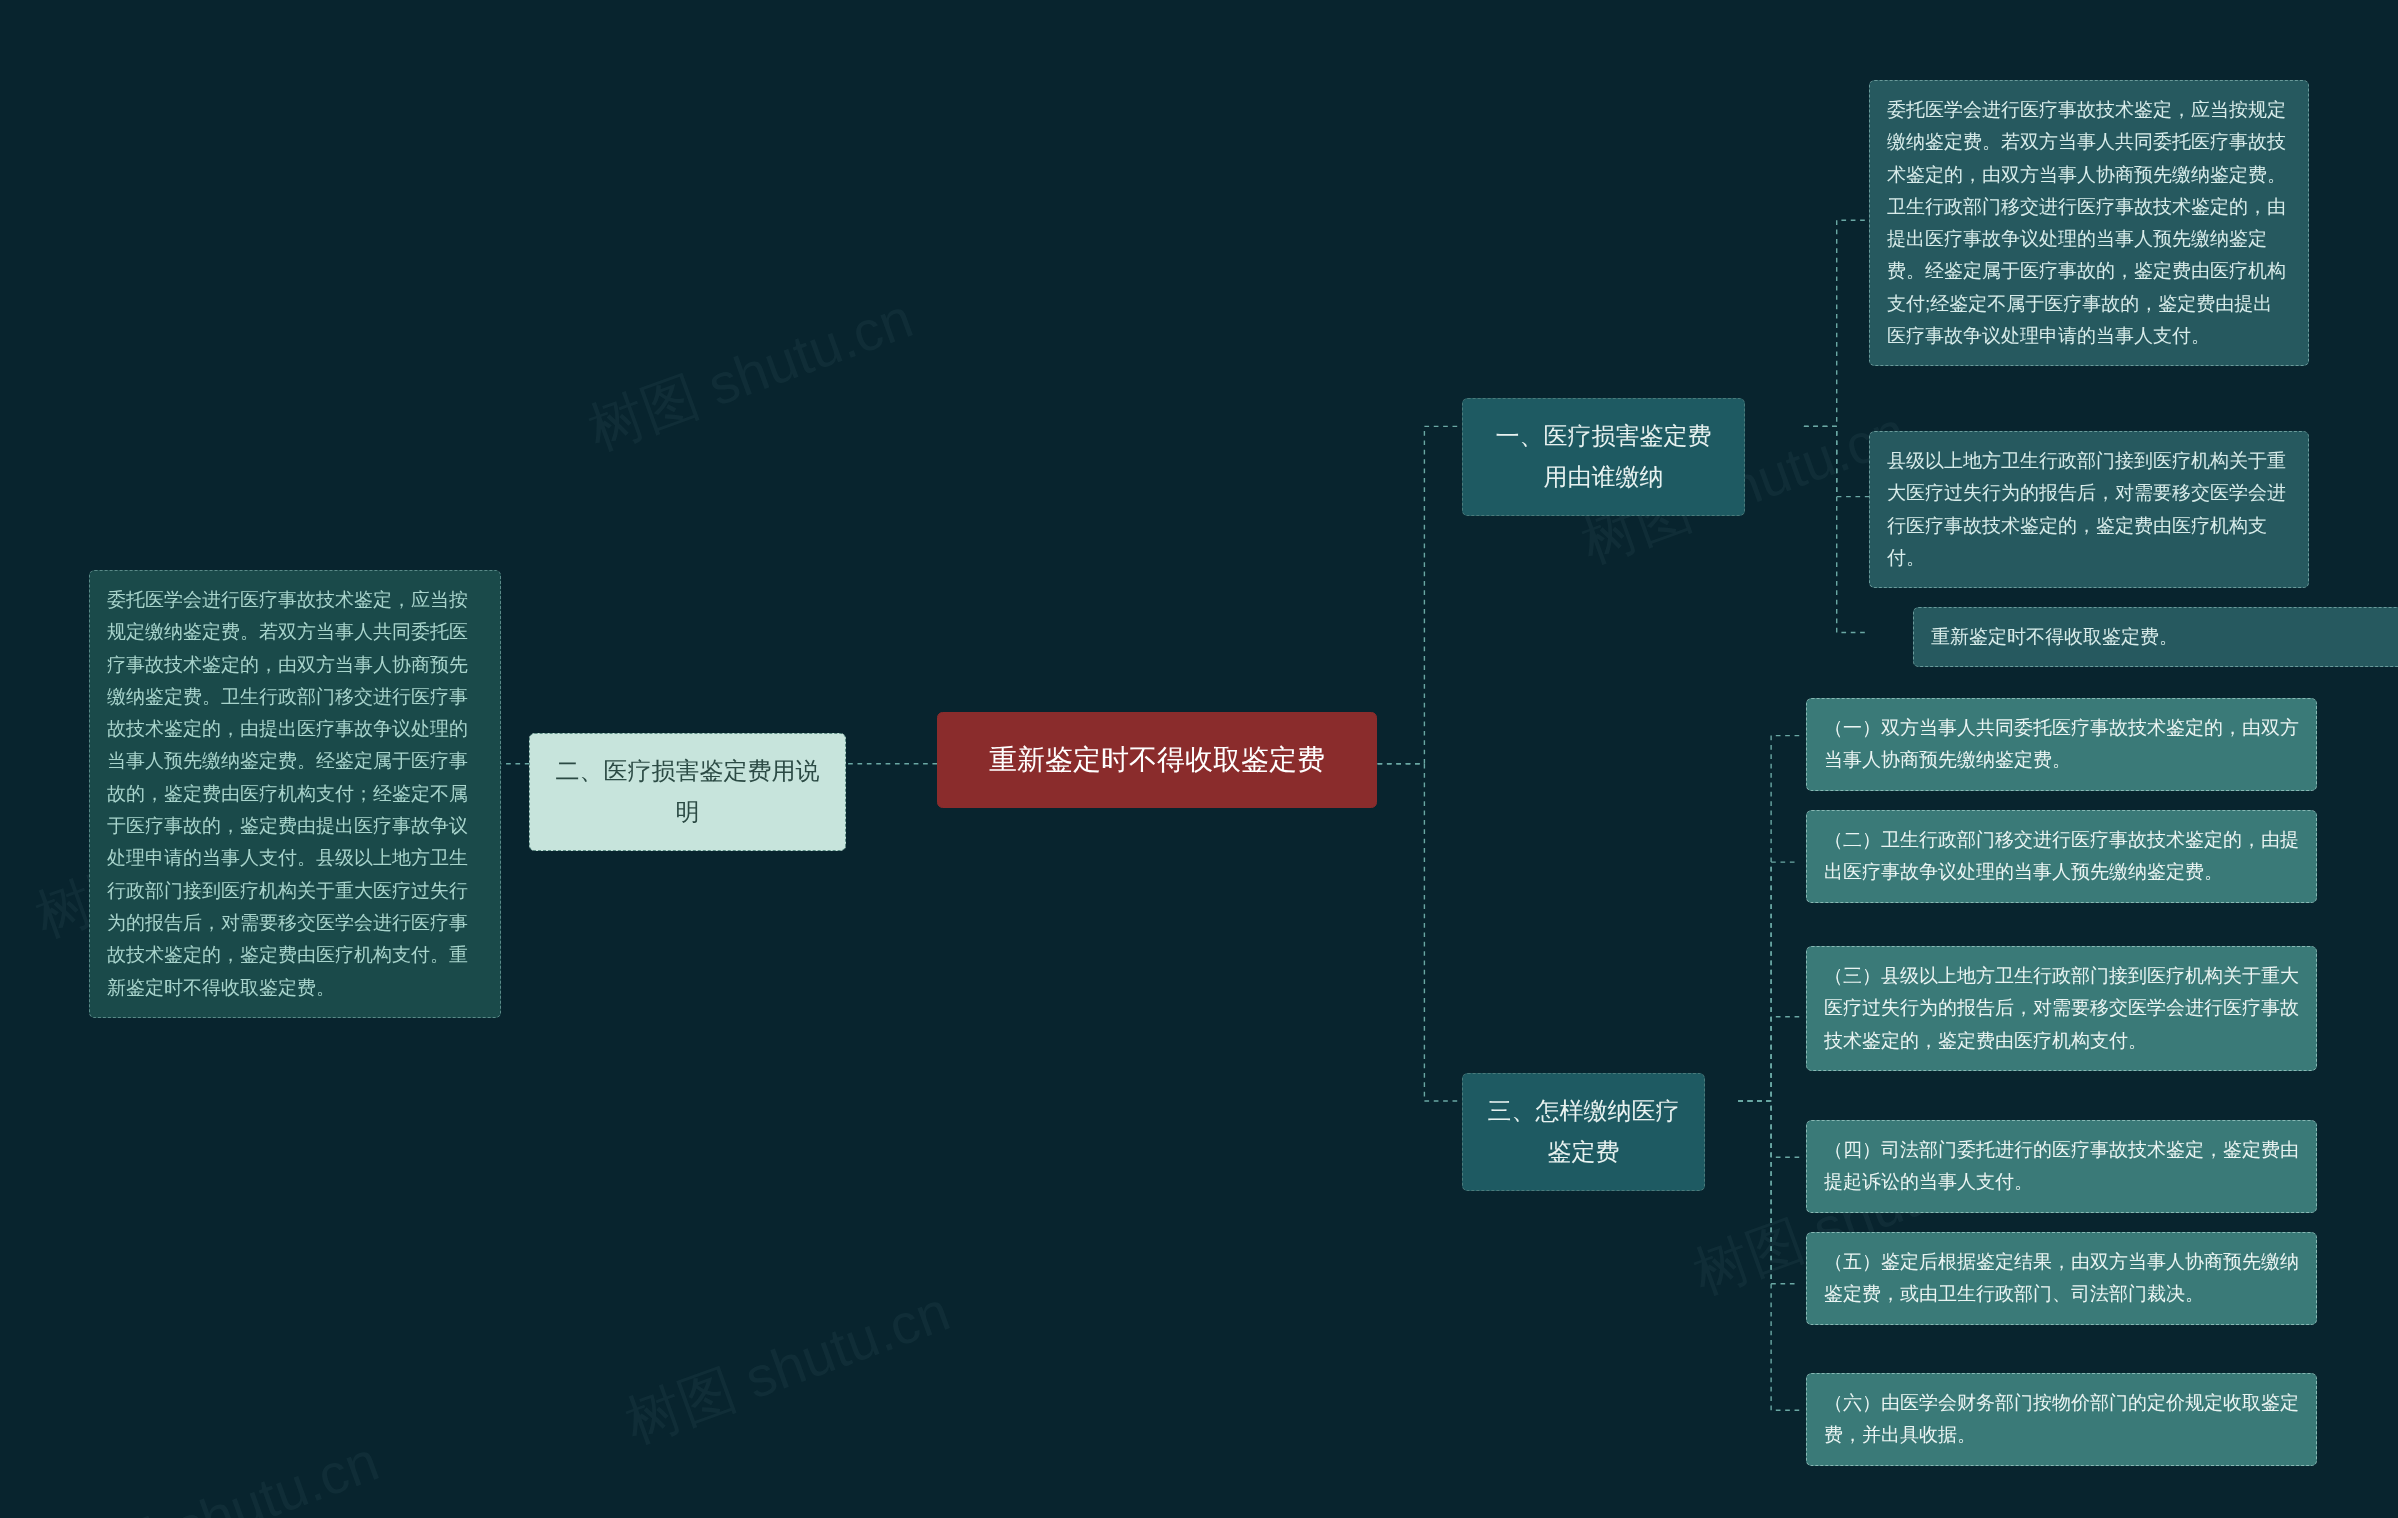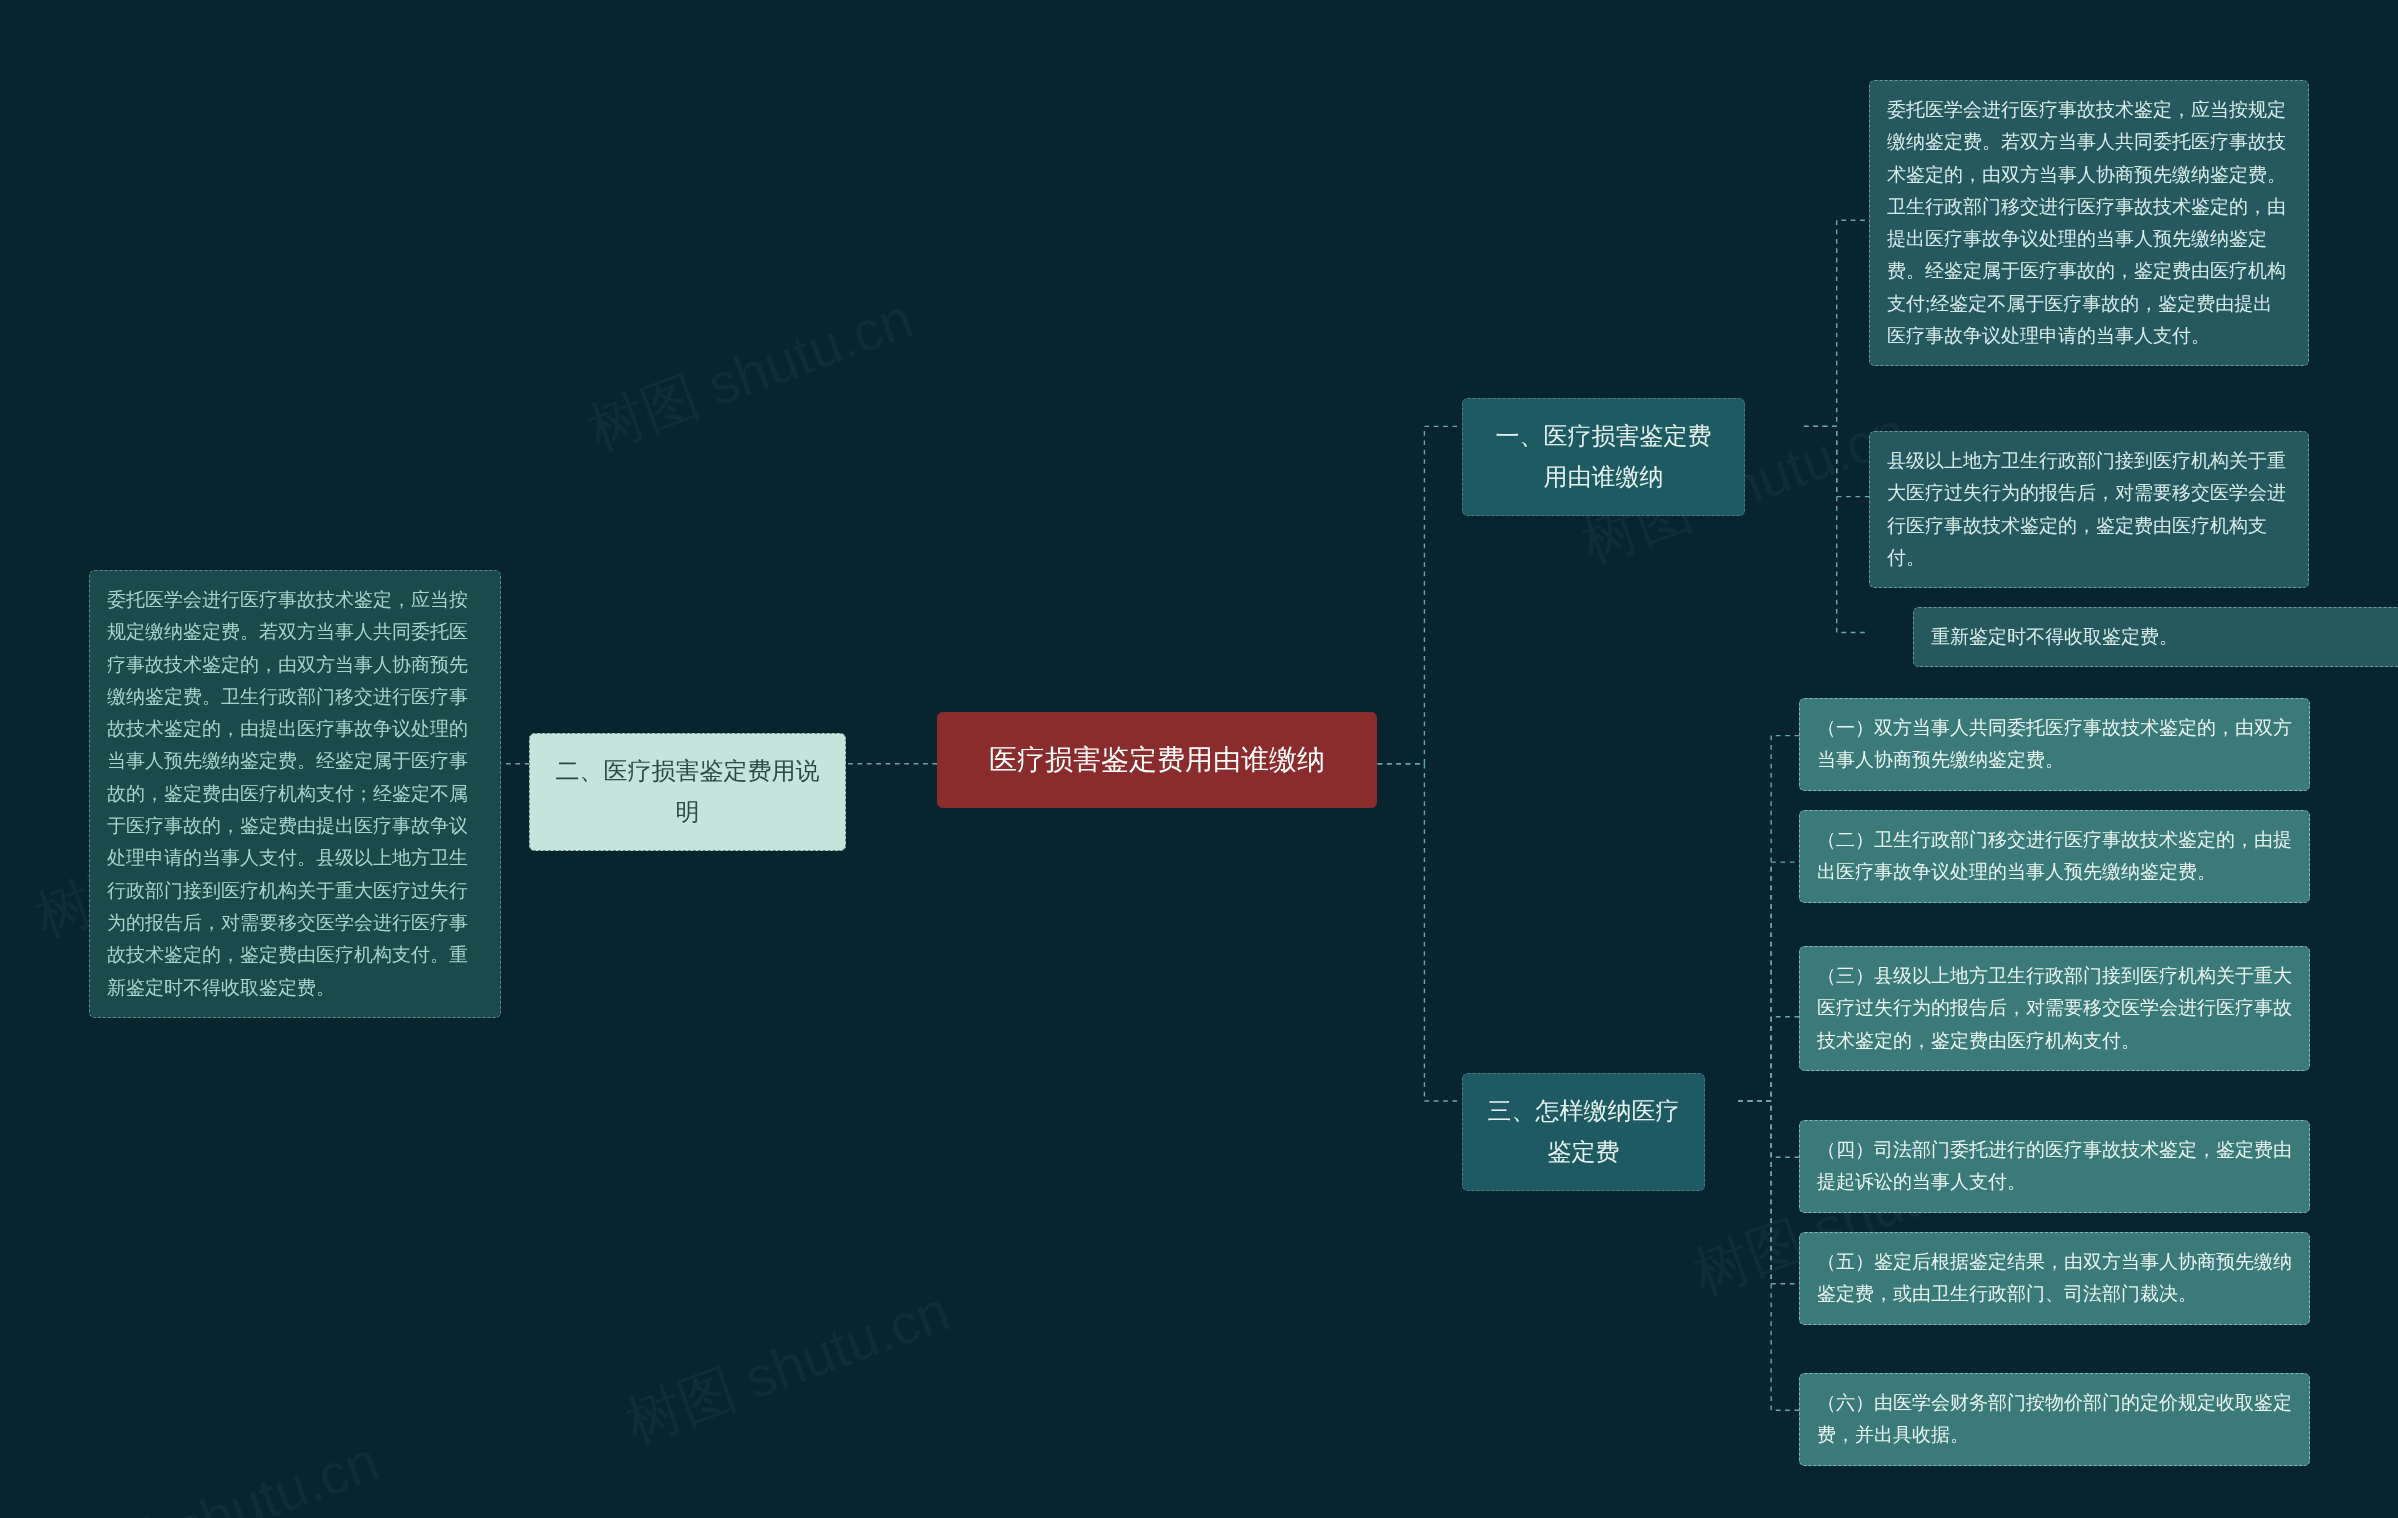--- a/index.html
+++ b/index.html
@@ -54,20 +54,21 @@
   }
   .leaf-teal {
     background: #26595f;
     color: #d8ecea;
     border: 0.9px dashed #6a9a9a;
   }
   .leaf-light {
     background: #3a7a78;
     color: #eaf4f2;
     border: 0.9px dashed #88b8b4;
+    margin-left: 7px;
   }
   .leaf-left {
     background: #1a4a4a;
     color: #a8d4cc;
     border: 0.9px dashed #5a8a88;
   }
   svg.connectors {
     position: absolute;
     inset: 0;
     width: 2399px;
@@ -107,21 +108,21 @@
 
   <path d="M 1855 1175 L 1890 1175 L 1890 785  L 1920 785"></path>
   <path d="M 1855 1175 L 1890 1175 L 1890 920  L 1920 920"></path>
   <path d="M 1855 1175 L 1890 1175 L 1890 1085 L 1920 1085"></path>
   <path d="M 1855 1175 L 1890 1175 L 1890 1235 L 1920 1235"></path>
   <path d="M 1855 1175 L 1890 1175 L 1890 1370 L 1920 1370"></path>
   <path d="M 1855 1175 L 1890 1175 L 1890 1505 L 1920 1505"></path>
 </svg>
 
 <div class="node root" style="left:937px; top:712px; width:440px;">
-  <span>医疗损害鉴定费用由谁缴纳</span>
+  <span>重新鉴定时不得收取鉴定费</span>
 </div>
 
 <div class="node branch-left" style="left:529px; top:733px; width:317px; text-align:center;">
   <span>二、医疗损害鉴定费用说明</span>
 </div>
 
 <div class="node leaf-left" style="left:89px; top:570px; width:412px;">
   <span>委托医学会进行医疗事故技术鉴定，应当按规定缴纳鉴定费。若双方当事人共同委托医疗事故技术鉴定的，由双方当事人协商预先缴纳鉴定费。卫生行政部门移交进行医疗事故技术鉴定的，由提出医疗事故争议处理的当事人预先缴纳鉴定费。经鉴定属于医疗事故的，鉴定费由医疗机构支付；经鉴定不属于医疗事故的，鉴定费由提出医疗事故争议处理申请的当事人支付。县级以上地方卫生行政部门接到医疗机构关于重大医疗过失行为的报告后，对需要移交医学会进行医疗事故技术鉴定的，鉴定费由医疗机构支付。重新鉴定时不得收取鉴定费。</span>
 </div>
 

